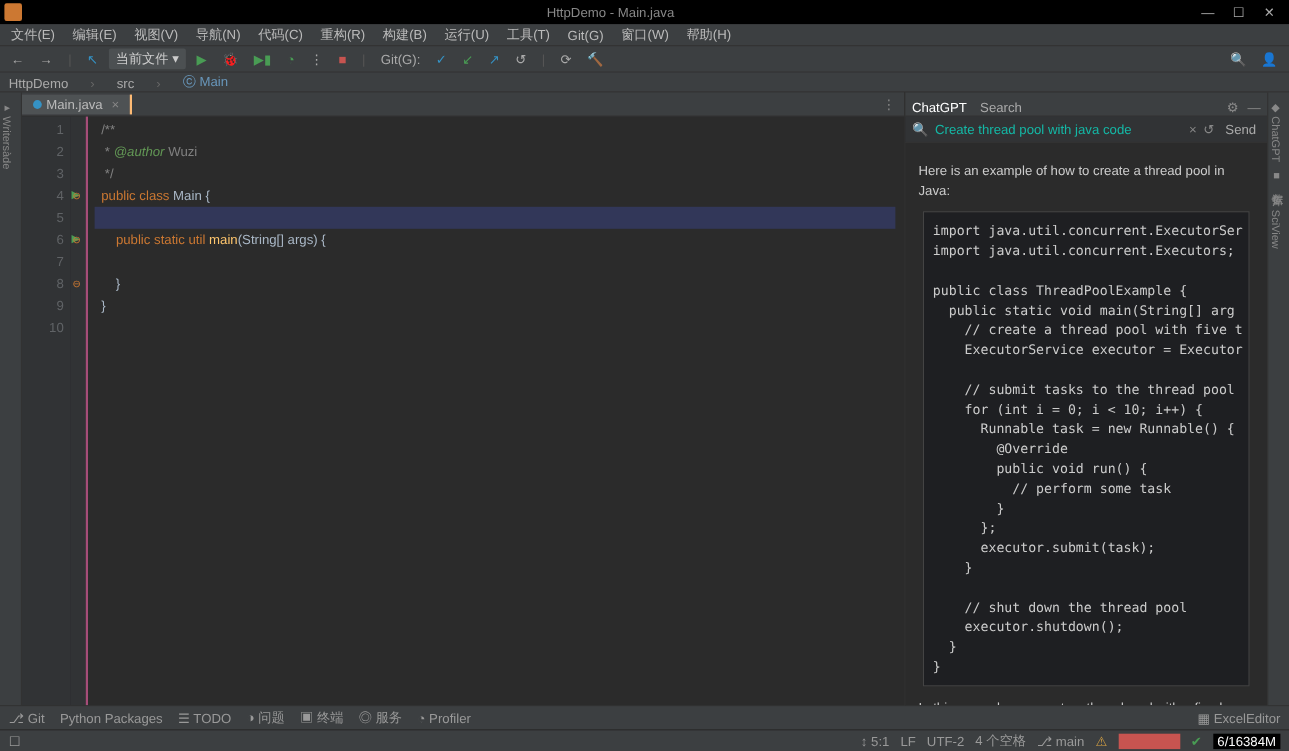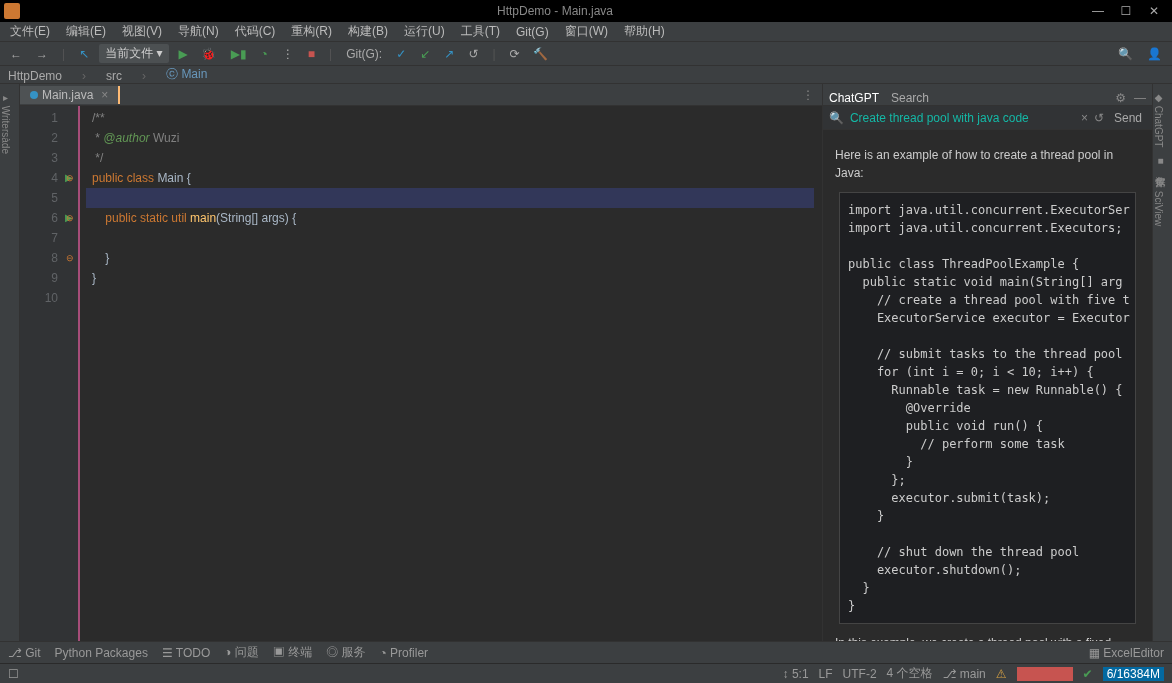--- a/index.html
+++ b/index.html
@@ -55,21 +55,21 @@
 .spcontent{flex:1;overflow:hidden;padding:10px 12px;color:#ccc;font-size:13px;line-height:1.5}
 .spcontent p{margin:6px 0}
 .codeblk{background:#1e1f22;border:1px solid #444;padding:8px;margin:10px 4px;font-family:Consolas,monospace;font-size:12px;line-height:1.5;white-space:pre;color:#ccc;overflow:hidden}
 .rightgutter{width:20px;background:#3c3f41;border-left:1px solid #323232}
 .rgv{writing-mode:vertical-rl;color:#888;padding-top:8px;font-size:10px}
 .bottombar{height:22px;background:#3c3f41;display:flex;align-items:center;padding:0 8px;gap:14px;color:#999;font-size:11px;border-top:1px solid #323232}
 .bottombar .bbtn{cursor:pointer}
 .statusbar{height:20px;background:#3c3f41;display:flex;align-items:center;padding:0 8px;gap:10px;color:#999;font-size:11px;border-top:1px solid #2a2a2a}
 .statusbar .spacer{flex:1}
 .statusbar .redbox{background:#c75450;width:56px;height:14px}
-.statusbar .greenbox{background:#0369a1;color:#fff;padding:0 4px}
+.statusbar .greenbox{background:#000000;color:#fff;padding:0 4px}
 </style>
 </head>
 <body>
 
 <div class="titlebar">
   <div class="icon"></div>
   <div class="spacer">HttpDemo - Main.java</div>
   <div class="wbtn">—</div>
   <div class="wbtn">☐</div>
   <div class="wbtn">✕</div>

